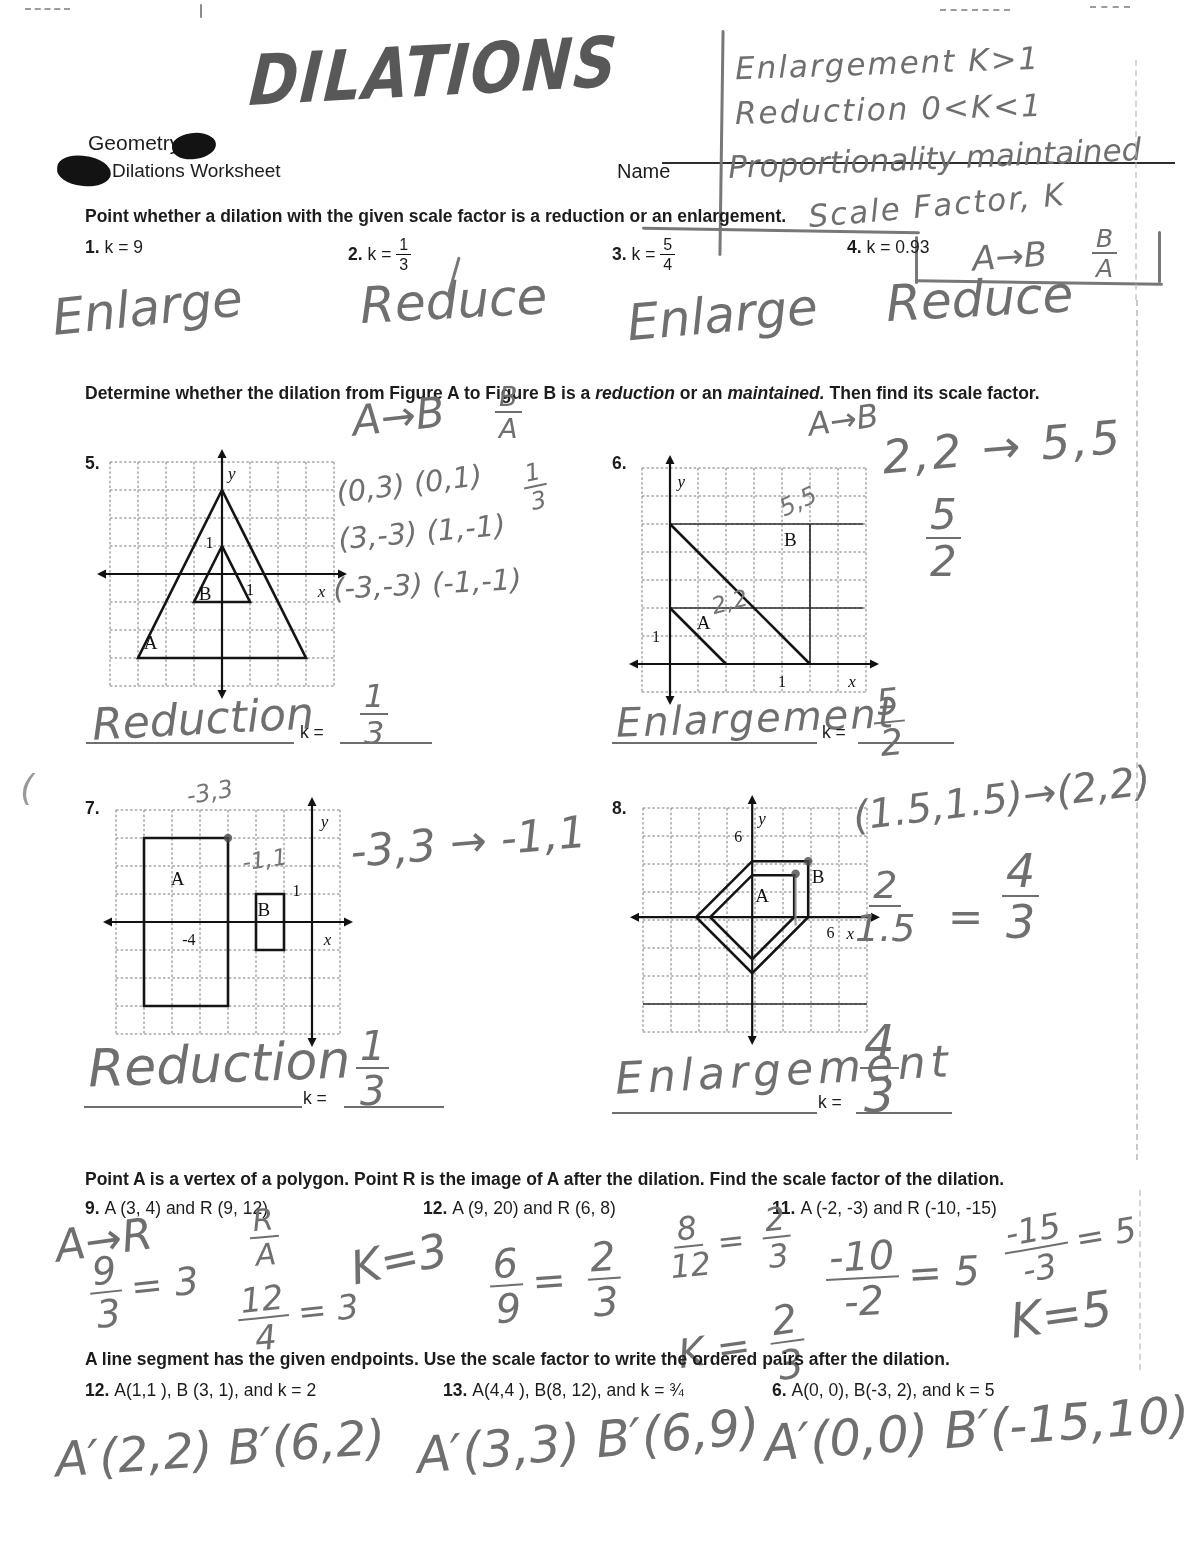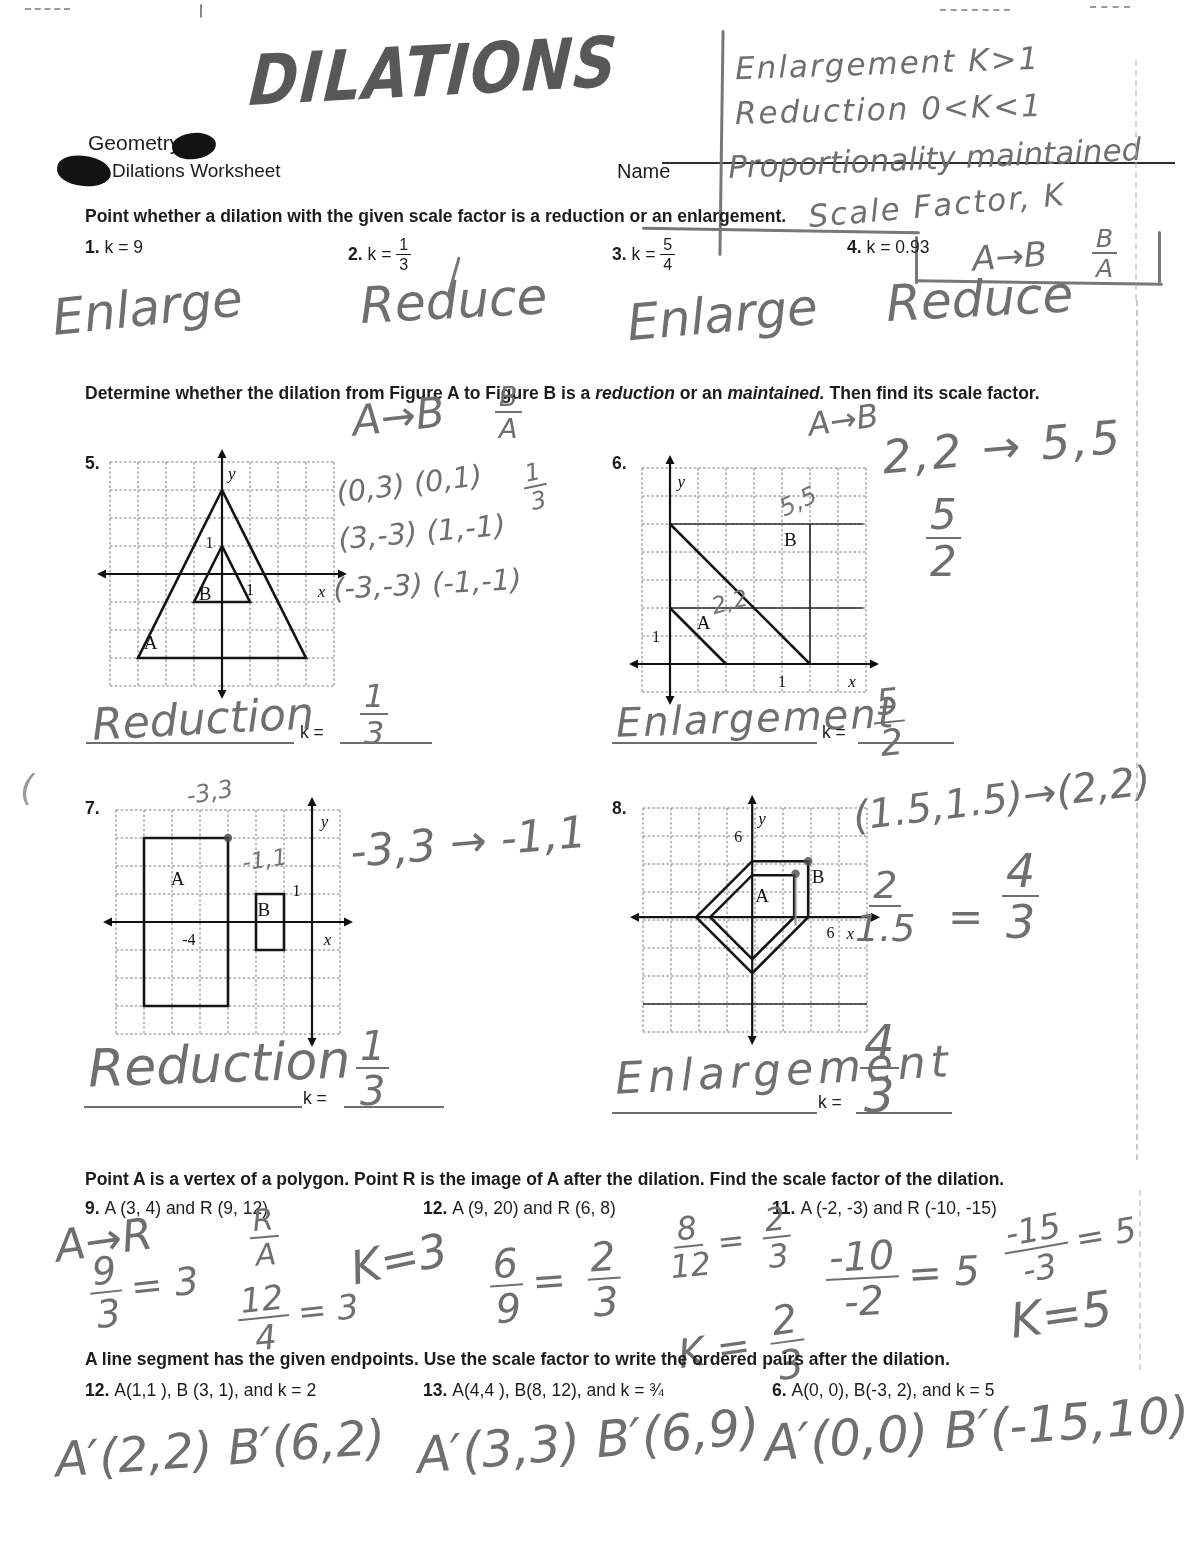--- a/index.html
+++ b/index.html
@@ -404,21 +404,21 @@
       <span class="fn">-15</span>
       <span class="fd">-3</span>
     </span><span class="feq">= 5</span>
 </div>
 <div class="hw" style="left:1010px;top:1290px;font-size:48px;transform:rotate(-8deg)">K=5</div>
 
 <div class="abs instr" style="left:85px;top:1346px">A line segment has the given endpoints.  Use the scale factor to write the ordered pairs after the dilation.</div>
 <div class="abs print" style="left:85px;top:1380px">
   <span class="pnum">12.</span><span>A(1,1 ), B (3, 1), and k = 2</span>
 </div>
-<div class="abs print" style="left:423px;top:1380px">
+<div class="abs print" style="left:443px;top:1380px">
   <span class="pnum">13.</span><span>A(4,4 ), B(8, 12), and k = ¾</span>
 </div>
 <div class="abs print" style="left:772px;top:1380px">
   <span class="pnum">6.</span><span>A(0, 0), B(-3, 2), and k = 5</span>
 </div>
 
 <div class="hw" style="left:55px;top:1424px;font-size:48px;transform:rotate(-4deg)">A′(2,2)  B′(6,2)</div>
 <div class="hw" style="left:416px;top:1416px;font-size:50px;transform:rotate(-5deg)">A′(3,3)  B′(6,9)</div>
 <div class="hw" style="left:764px;top:1404px;font-size:50px;transform:rotate(-4deg)">A′(0,0)  B′(-15,10)</div>
 

